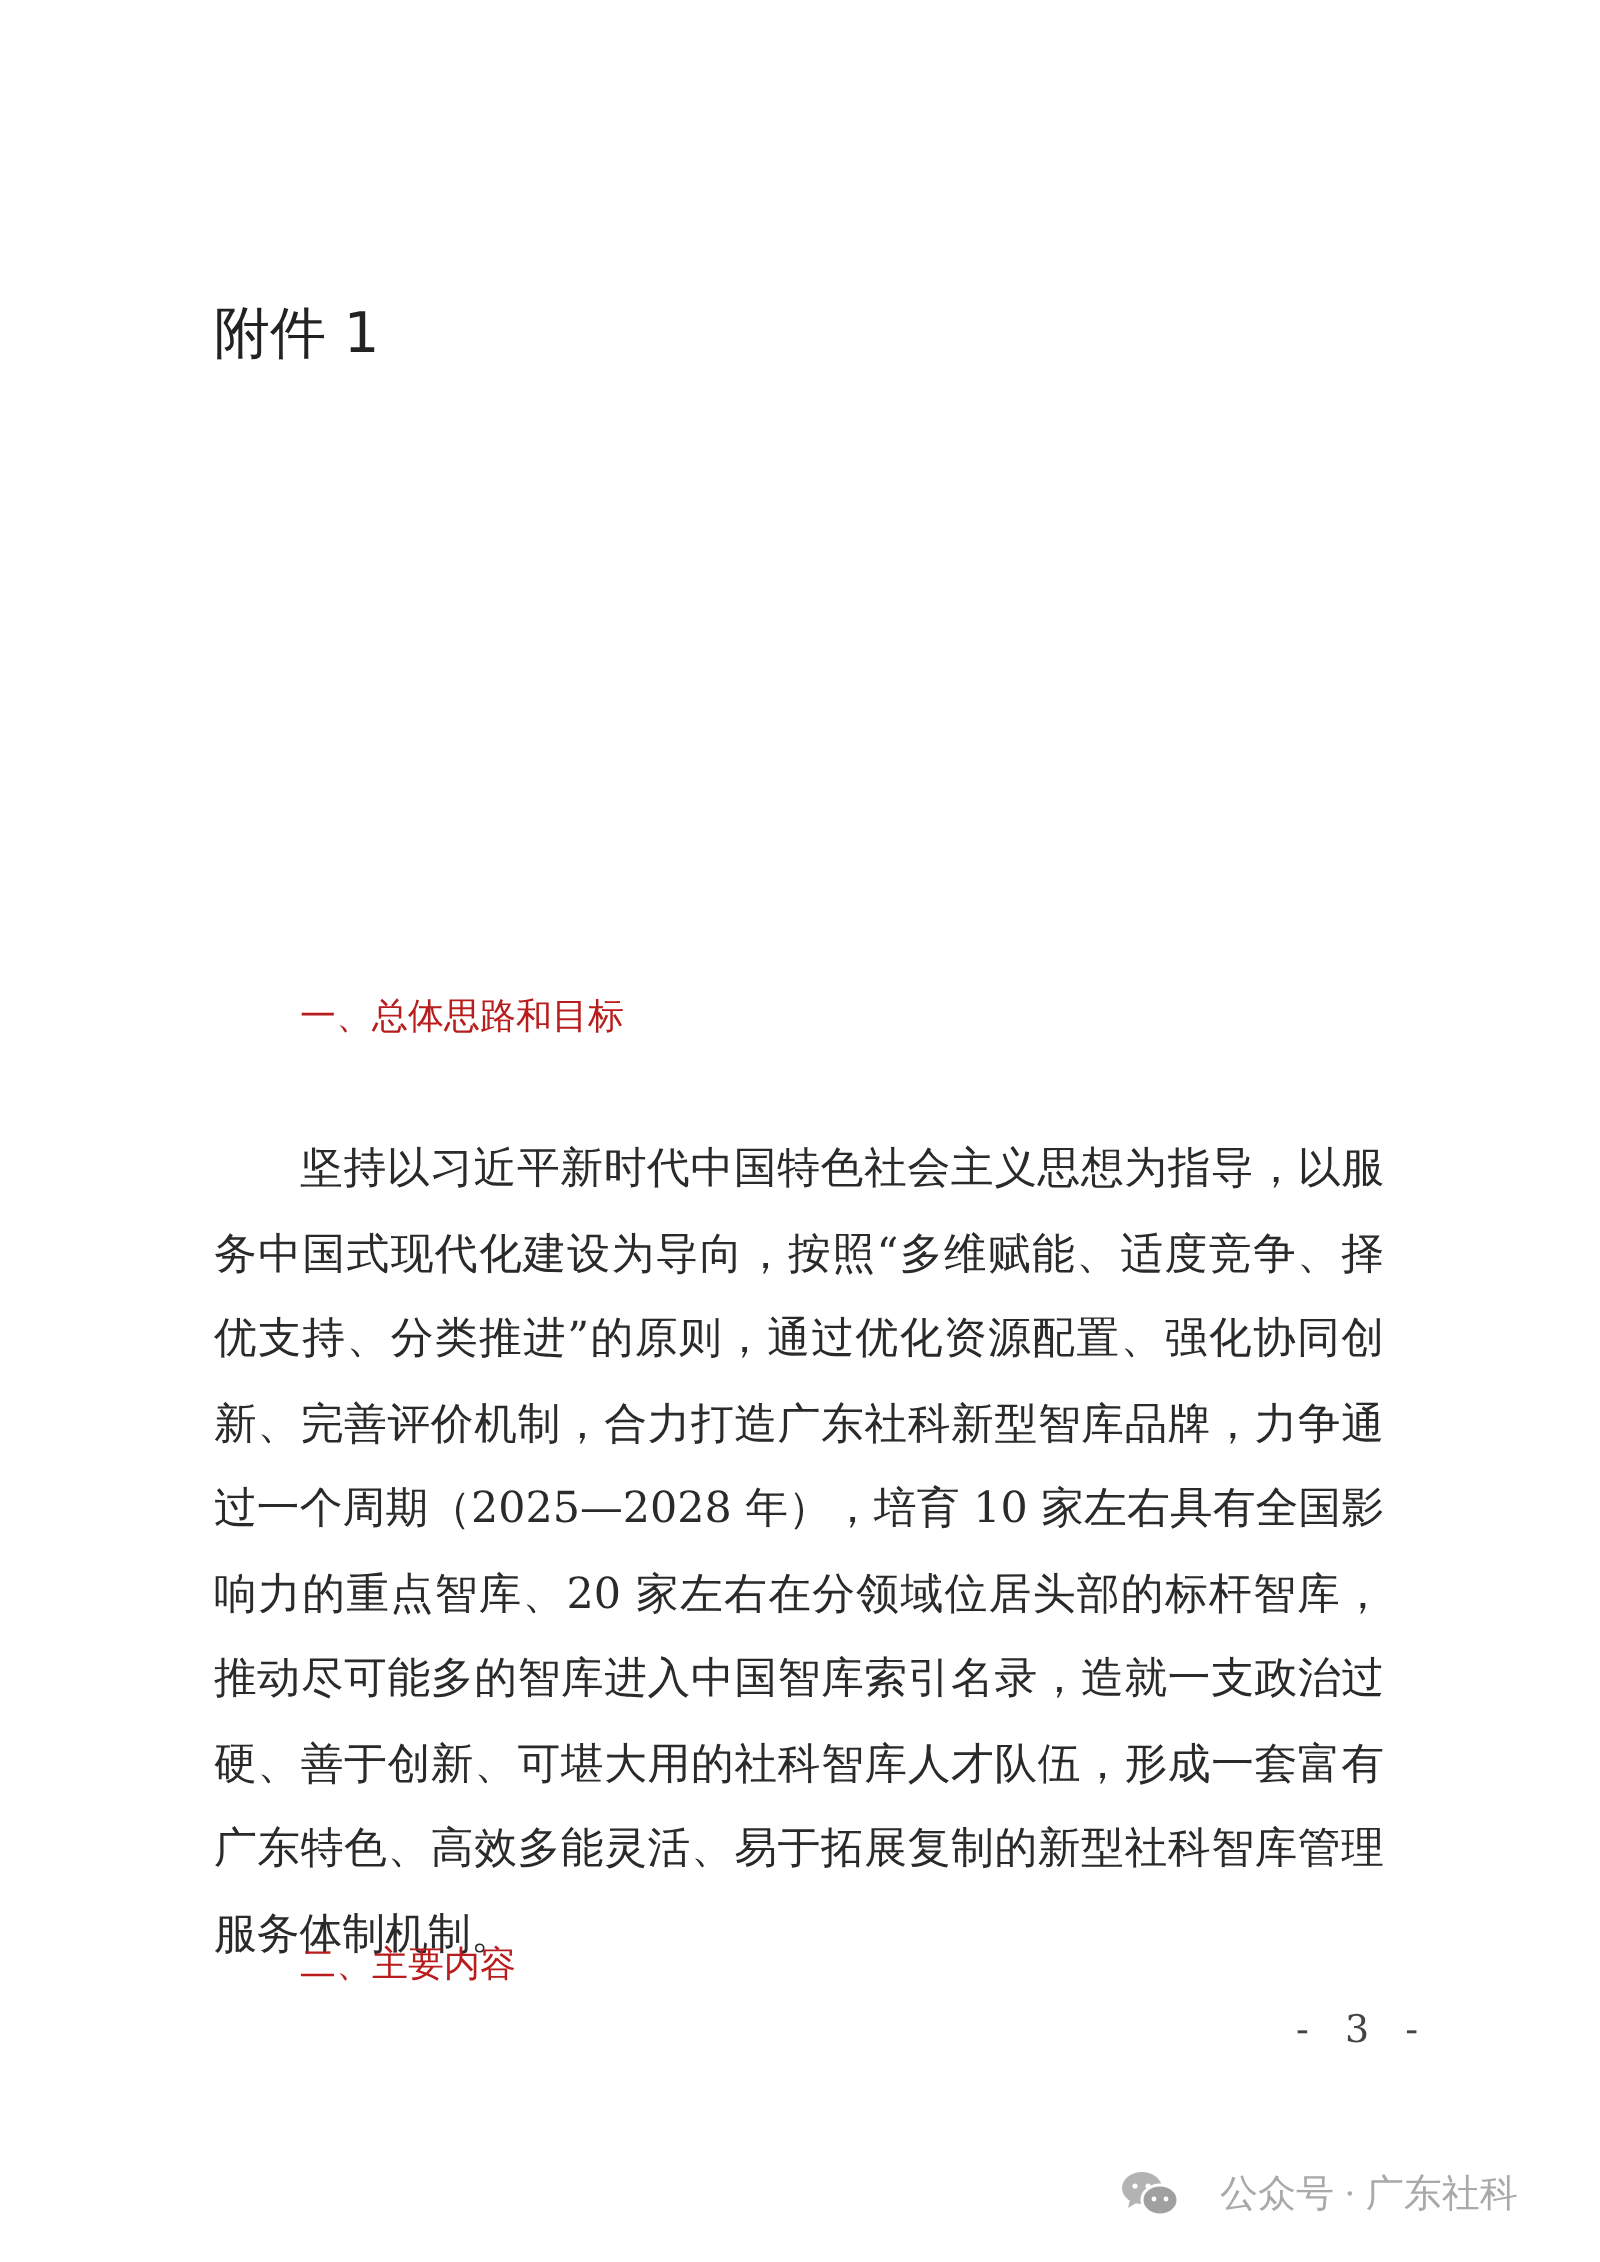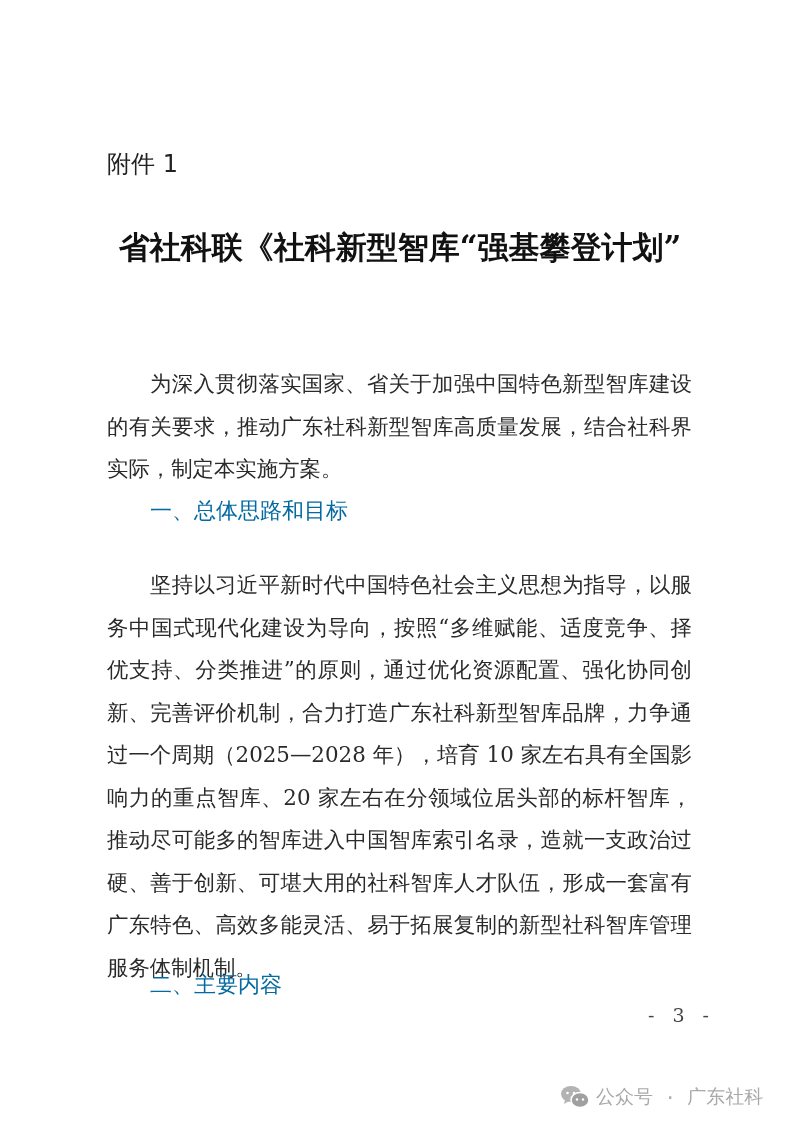--- a/index.html
+++ b/index.html
@@ -4,65 +4,61 @@
   <style>
     html, body { margin: 0; padding: 0; }
     body {
       width: 800px; height: 1131px; background: #ffffff; position: relative; overflow: hidden;
       font-family: "DejaVu Serif", "Liberation Serif", serif; color: #1a1a1a;
     }
     .page { position: absolute; left: 0; top: 0; width: 800px; height: 1131px; }
     .attachment-label {
       position: absolute; left: 107px; top: 148px;
       font-family: "DejaVu Sans", "Liberation Sans", sans-serif;
-      font-size: 24px; color: #222;
+      font-size: 28px; color: #222;
     }
     .title {
       position: absolute; left: 100px; top: 222px; width: 600px;
       text-align: center; font-weight: bold; font-size: 31px; line-height: 50px;
       color: #111; letter-spacing: 0px;
     }
     .title .line { display: block; white-space: nowrap; }
     .body-text {
       position: absolute; left: 107px; width: 585px;
       font-size: 21.4px; line-height: 42.5px; color: #2a2a2a;
       text-align: justify; text-justify: inter-character;
     }
     .body-text .para { text-indent: 43px; margin: 0; }
     .heading {
       position: absolute; left: 150px;
       font-family: "DejaVu Sans", "Liberation Sans", sans-serif;
-      font-size: 22px; color: #0369a1;
+      font-size: 18px; color: #b91c1c;
     }
     .page-number {
       position: absolute; left: 648px; top: 1004px;
       font-size: 19px; color: #444; letter-spacing: 6px;
     }
     .watermark {
       position: absolute; left: 560px; top: 1084px;
-      display: flex; align-items: center; gap: 6px;
-      font-family: Liberation Mono, monospace;
+      display: flex; align-items: center; gap: 20px;
+      font-family: Liberation Serif, serif;
       font-size: 19px; color: #a9a9a9;
     }
     .wechat-icon { width: 30px; height: 24px; display: inline-block; }
   </style>
 </head>
 <body>
 
 <div class="page">
 
   <div class="attachment-label">附件 1</div>
 
   <div class="title">
-    <span class="line">省社科联《社科新型智库“强基攀登计划”</span>
   </div>
 
-  <div class="body-text" style="top: 363px;">
-    <p class="para">为深入贯彻落实国家、省关于加强中国特色新型智库建设的有关要求，推动广东社科新型智库高质量发展，结合社科界实际，制定本实施方案。</p>
-  </div>
 
   <div class="heading" style="top: 496px;">一、总体思路和目标</div>
 
   <div class="body-text" style="top: 564px;">
     <p class="para">坚持以习近平新时代中国特色社会主义思想为指导，以服务中国式现代化建设为导向，按照“多维赋能、适度竞争、择优支持、分类推进”的原则，通过优化资源配置、强化协同创新、完善评价机制，合力打造广东社科新型智库品牌，力争通过一个周期（2025—2028 年），培育 10 家左右具有全国影响力的重点智库、20 家左右在分领域位居头部的标杆智库，推动尽可能多的智库进入中国智库索引名录，造就一支政治过硬、善于创新、可堪大用的社科智库人才队伍，形成一套富有广东特色、高效多能灵活、易于拓展复制的新型社科智库管理服务体制机制。</p>
   </div>
 
   <div class="heading" style="top: 970px; text-align: right;">二、主要内容</div>
 
   <div class="page-number">- 3 -</div>

